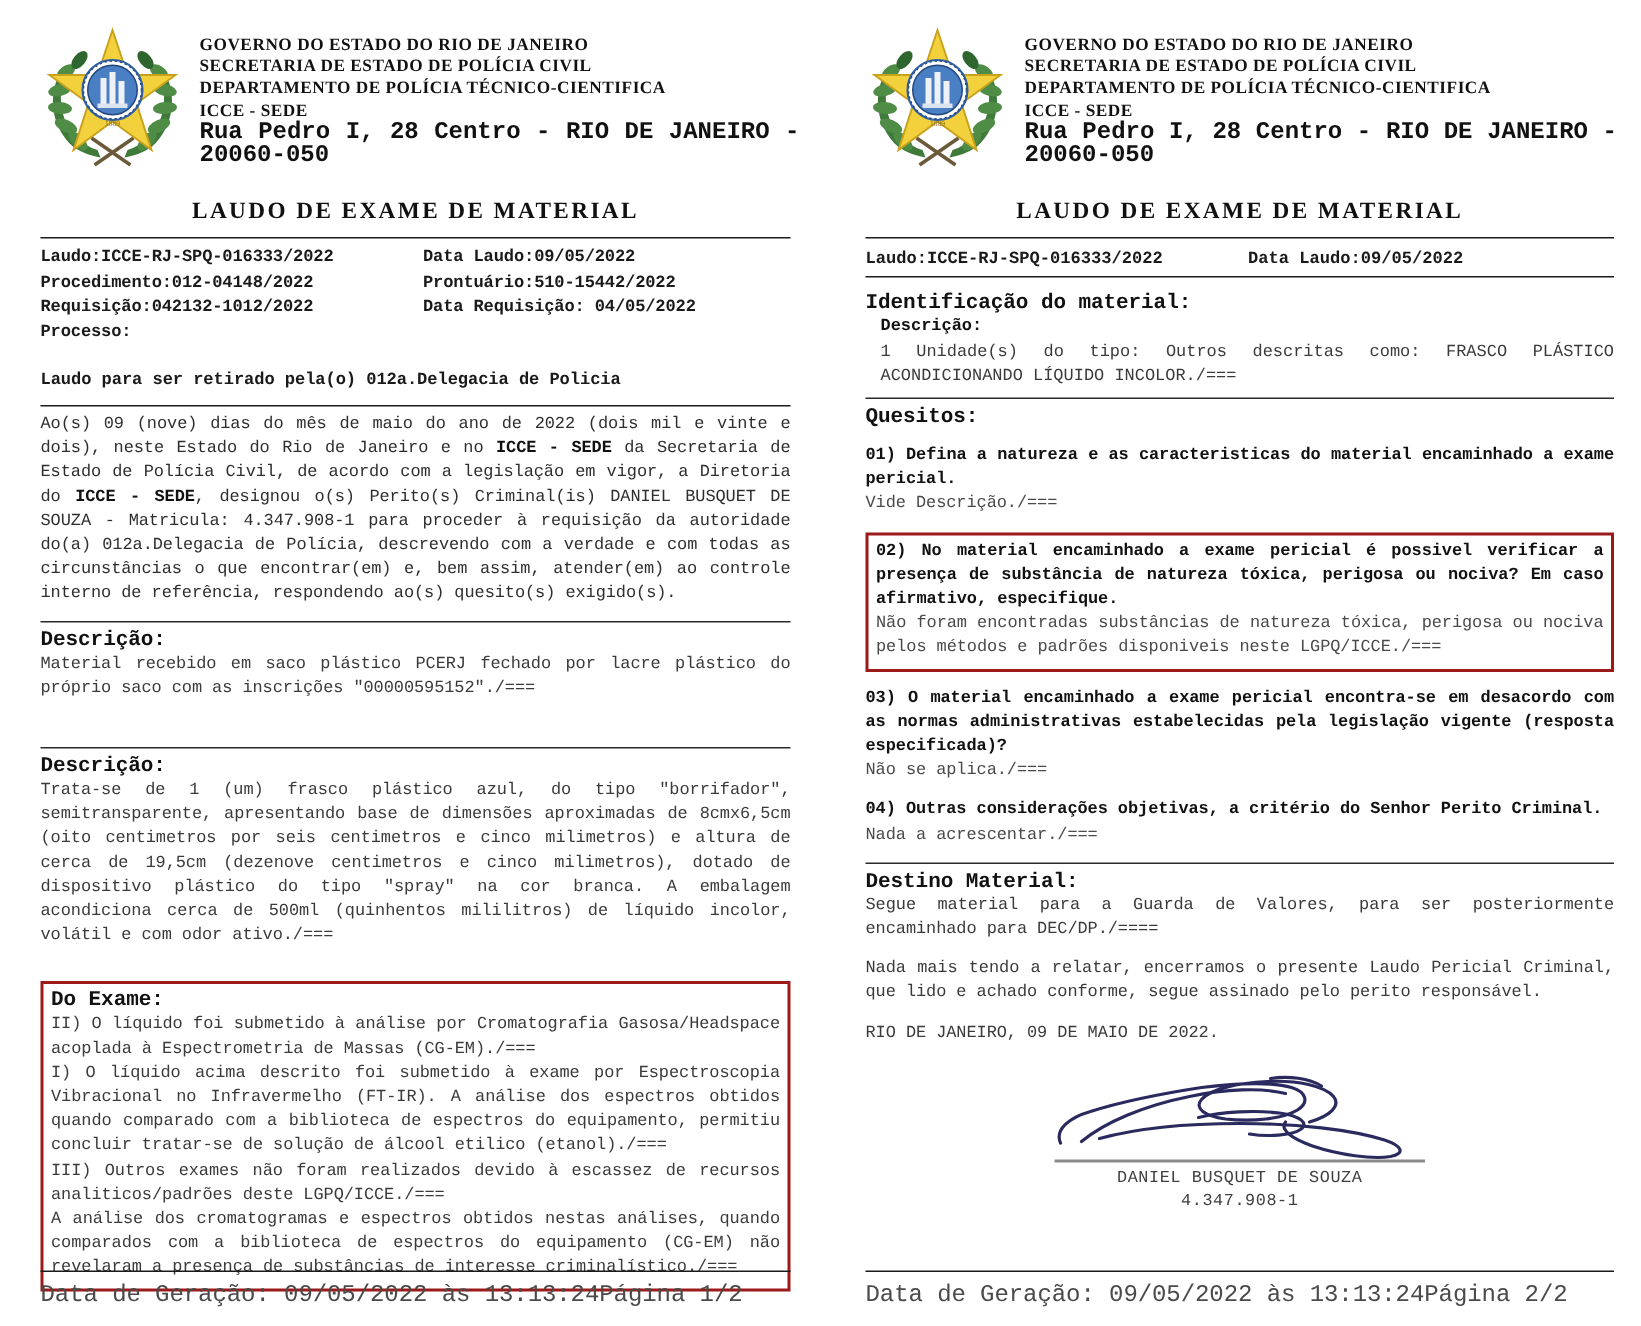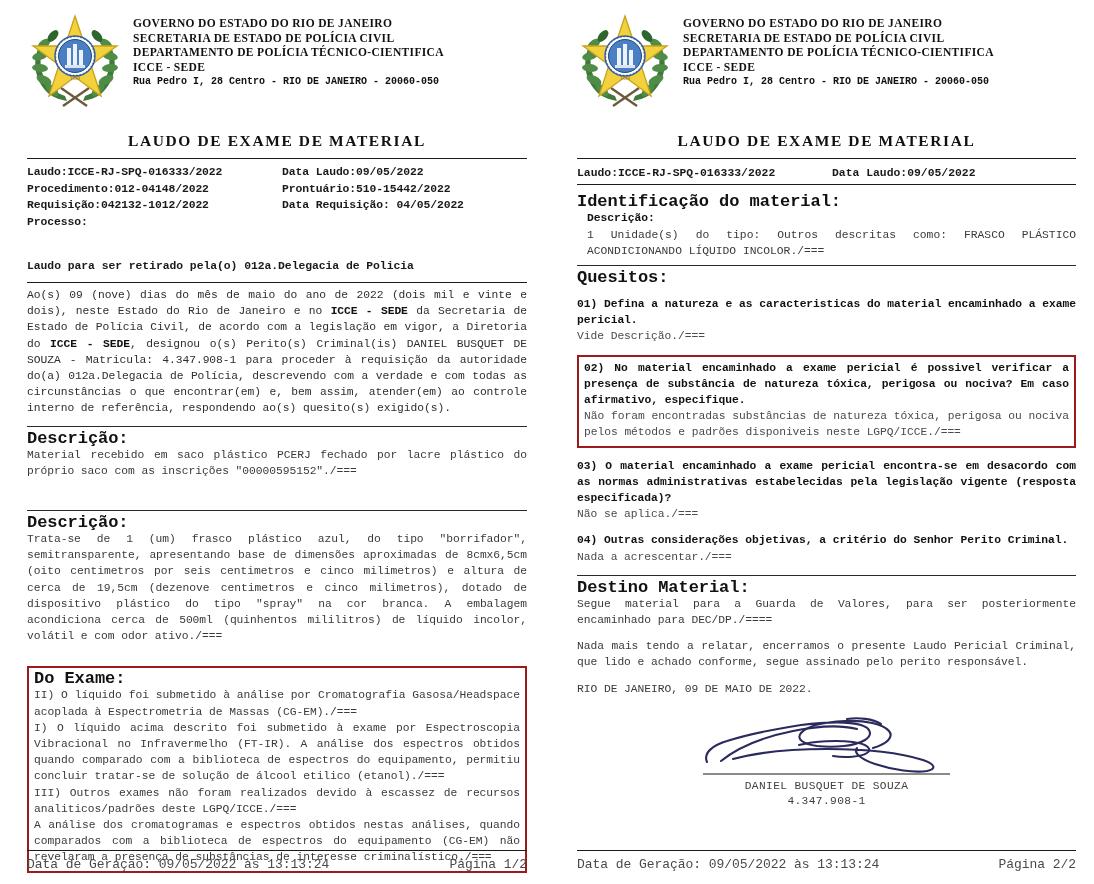--- a/index.html
+++ b/index.html
@@ -36,21 +36,21 @@
     bottom: 0;
   }
   .page.right .page-inner {
     left: 30px;
     right: 18px;
   }
 
   
   .letterhead {
     display: flex;
-    align-items: flex-start;
+    align-items: center;
     gap: 10px;
     height: 108px;
   }
   .brasao {
     width: 96px;
     height: 100px;
     flex: 0 0 96px;
     position: relative;
   }
   .brasao svg { display: block; }
@@ -60,21 +60,21 @@
     font-weight: bold;
     font-size: 11.5px;
     line-height: 14.6px;
     letter-spacing: 0.35px;
     color: #111;
     white-space: nowrap;
   }
   .org-lines .addr {
     font-family: "Liberation Mono", monospace;
     font-weight: bold;
-    font-size: 10px;
+    font-size: 16px;
     letter-spacing: 0;
     white-space: normal;
     width: 400px;
     text-align: justify;
     line-height: 15px;
   }
   .page.right .org-lines .addr { width: 395px; }
 
   .doc-title {
     text-align: center;
@@ -104,37 +104,37 @@
     line-height: 16.5px;
     letter-spacing: -0.1px;
     padding-top: 1px;
   }
   .meta-grid div { white-space: nowrap; }
 
   .retirado {
     font-size: 11.4px;
     font-weight: bold;
     line-height: 16px;
-    margin-top: 28px;
+    margin-top: 16px;
     margin-bottom: 8px;
     letter-spacing: -0.05px;
   }
 
   .body-text {
     font-size: 11.3px;
     line-height: 16.2px;
     text-align: justify;
     color: #2e2e2e;
     letter-spacing: -0.05px;
   }
   .body-text b { color: #111; }
 
   .section { margin-top: 9px; }
   .section-head {
-    font-size: 17px;
+    font-size: 14px;
     font-weight: bold;
     color: #111;
     line-height: 16px;
     letter-spacing: -0.05px;
   }
   .section-body {
     font-size: 11.3px;
     line-height: 16.2px;
     text-align: justify;
     color: #3a3a3a;
@@ -161,22 +161,22 @@
     bottom: 12px;
   }
   .page.right .footer { left: 30px; right: 18px; }
   .footer hr {
     border: 0;
     border-top: 1.6px solid #1a1a1a;
     margin: 0 0 6px 0;
   }
   .footer-row {
     display: flex;
-    justify-content: space-between;
-    font-size: 13px;
+    justify-content: flex-start;
+    font-size: 16px;
     color: #4a4a4a;
     letter-spacing: -0.05px;
   }
 
   
   .quesito-q {
     font-size: 11.3px;
     font-weight: bold;
     line-height: 16.2px;
     text-align: justify;

